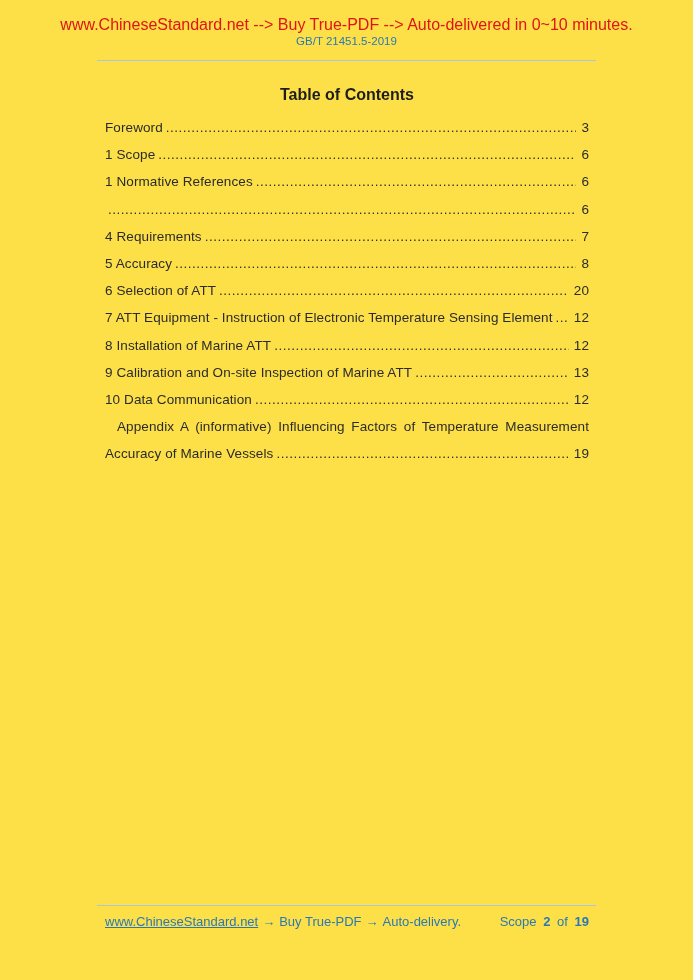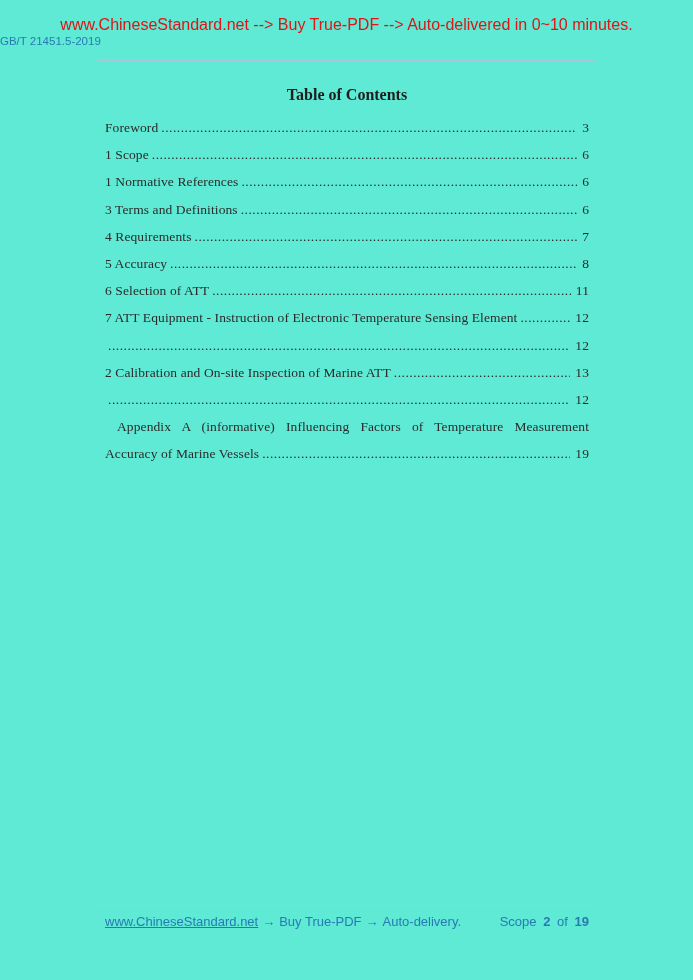--- a/index.html
+++ b/index.html
@@ -10,21 +10,21 @@
   }
   html, body {
     margin: 0;
     padding: 0;
     background: #ffffff;
   }
   .page {
     position: relative;
     width: 693px;
     height: 980px;
-    background: #5eead4;
+    background: #fde047;
     font-family: "Liberation Sans", sans-serif;
     color: var(--ink);
     overflow: hidden;
   }
 
   
   .header-banner {
     position: absolute;
     top: 15px;
     left: 0;
@@ -33,39 +33,39 @@
     font-size: 16px;
     line-height: 20px;
     color: var(--red);
     white-space: nowrap;
   }
   .header-docnum {
     position: absolute;
     top: 34px;
     left: 0;
     width: 100%;
+    text-align: center;
     font-size: 11.5px;
     line-height: 14px;
     color: var(--blue);
   }
   .header-rule {
     position: absolute;
     top: 60px;
     left: 97px;
     width: 499px;
     border-top: 1px solid var(--rule);
   }
 
   
   .toc {
     position: absolute;
     top: 86px;
     left: 105px;
     width: 484px;
-    font-family: Liberation Serif, serif;
   }
   .toc-title {
     margin: 0;
     text-align: center;
     font-size: 16px;
     line-height: 18px;
     font-weight: bold;
     color: #1d1d1d;
   }
   .toc-list { margin-top: 10px; }
@@ -149,61 +149,62 @@
     <span class="toc-page">6</span>
   </div>
 
   <div class="toc-row">
     <span class="toc-label">1 Normative References</span>
     <span class="toc-dots">............................................................................................................................................................................................................................................................................................................</span>
     <span class="toc-page">6</span>
   </div>
 
   <div class="toc-row">
-    <span class="toc-label">3 Terms and Definitions</span>
     <span class="toc-dots">............................................................................................................................................................................................................................................................................................................</span>
     <span class="toc-page">6</span>
   </div>
 
   <div class="toc-row">
     <span class="toc-label">4 Requirements</span>
     <span class="toc-dots">............................................................................................................................................................................................................................................................................................................</span>
     <span class="toc-page">7</span>
   </div>
 
   <div class="toc-row">
     <span class="toc-label">5 Accuracy</span>
     <span class="toc-dots">............................................................................................................................................................................................................................................................................................................</span>
     <span class="toc-page">8</span>
   </div>
 
   <div class="toc-row">
     <span class="toc-label">6 Selection of ATT</span>
     <span class="toc-dots">............................................................................................................................................................................................................................................................................................................</span>
-    <span class="toc-page">11</span>
+    <span class="toc-page">20</span>
   </div>
 
   <div class="toc-row">
     <span class="toc-label">7 ATT Equipment - Instruction of Electronic Temperature Sensing Element</span>
     <span class="toc-dots">............................................................................................................................................................................................................................................................................................................</span>
     <span class="toc-page">12</span>
   </div>
 
   <div class="toc-row">
+    <span class="toc-label">8 Installation of Marine ATT</span>
     <span class="toc-dots">............................................................................................................................................................................................................................................................................................................</span>
     <span class="toc-page">12</span>
   </div>
 
   <div class="toc-row">
-    <span class="toc-label">2 Calibration and On-site Inspection of Marine ATT</span>
+    <span class="toc-label">9 Calibration and On-site Inspection of Marine ATT</span>
     <span class="toc-dots">............................................................................................................................................................................................................................................................................................................</span>
     <span class="toc-page">13</span>
   </div>
 
   <div class="toc-row">
+    <span class="toc-label">10 Data Communication</span>
     <span class="toc-dots">............................................................................................................................................................................................................................................................................................................</span>
     <span class="toc-page">12</span>
   </div>
 </div>
 
     <div>
       <div class="appendix-line1">Appendix A (informative) Influencing Factors of Temperature Measurement</div>
       <div class="toc-row">
         <span class="toc-label">Accuracy of Marine Vessels</span>
         <span class="toc-dots">............................................................................................................................................................................................................................................................................................................</span>

